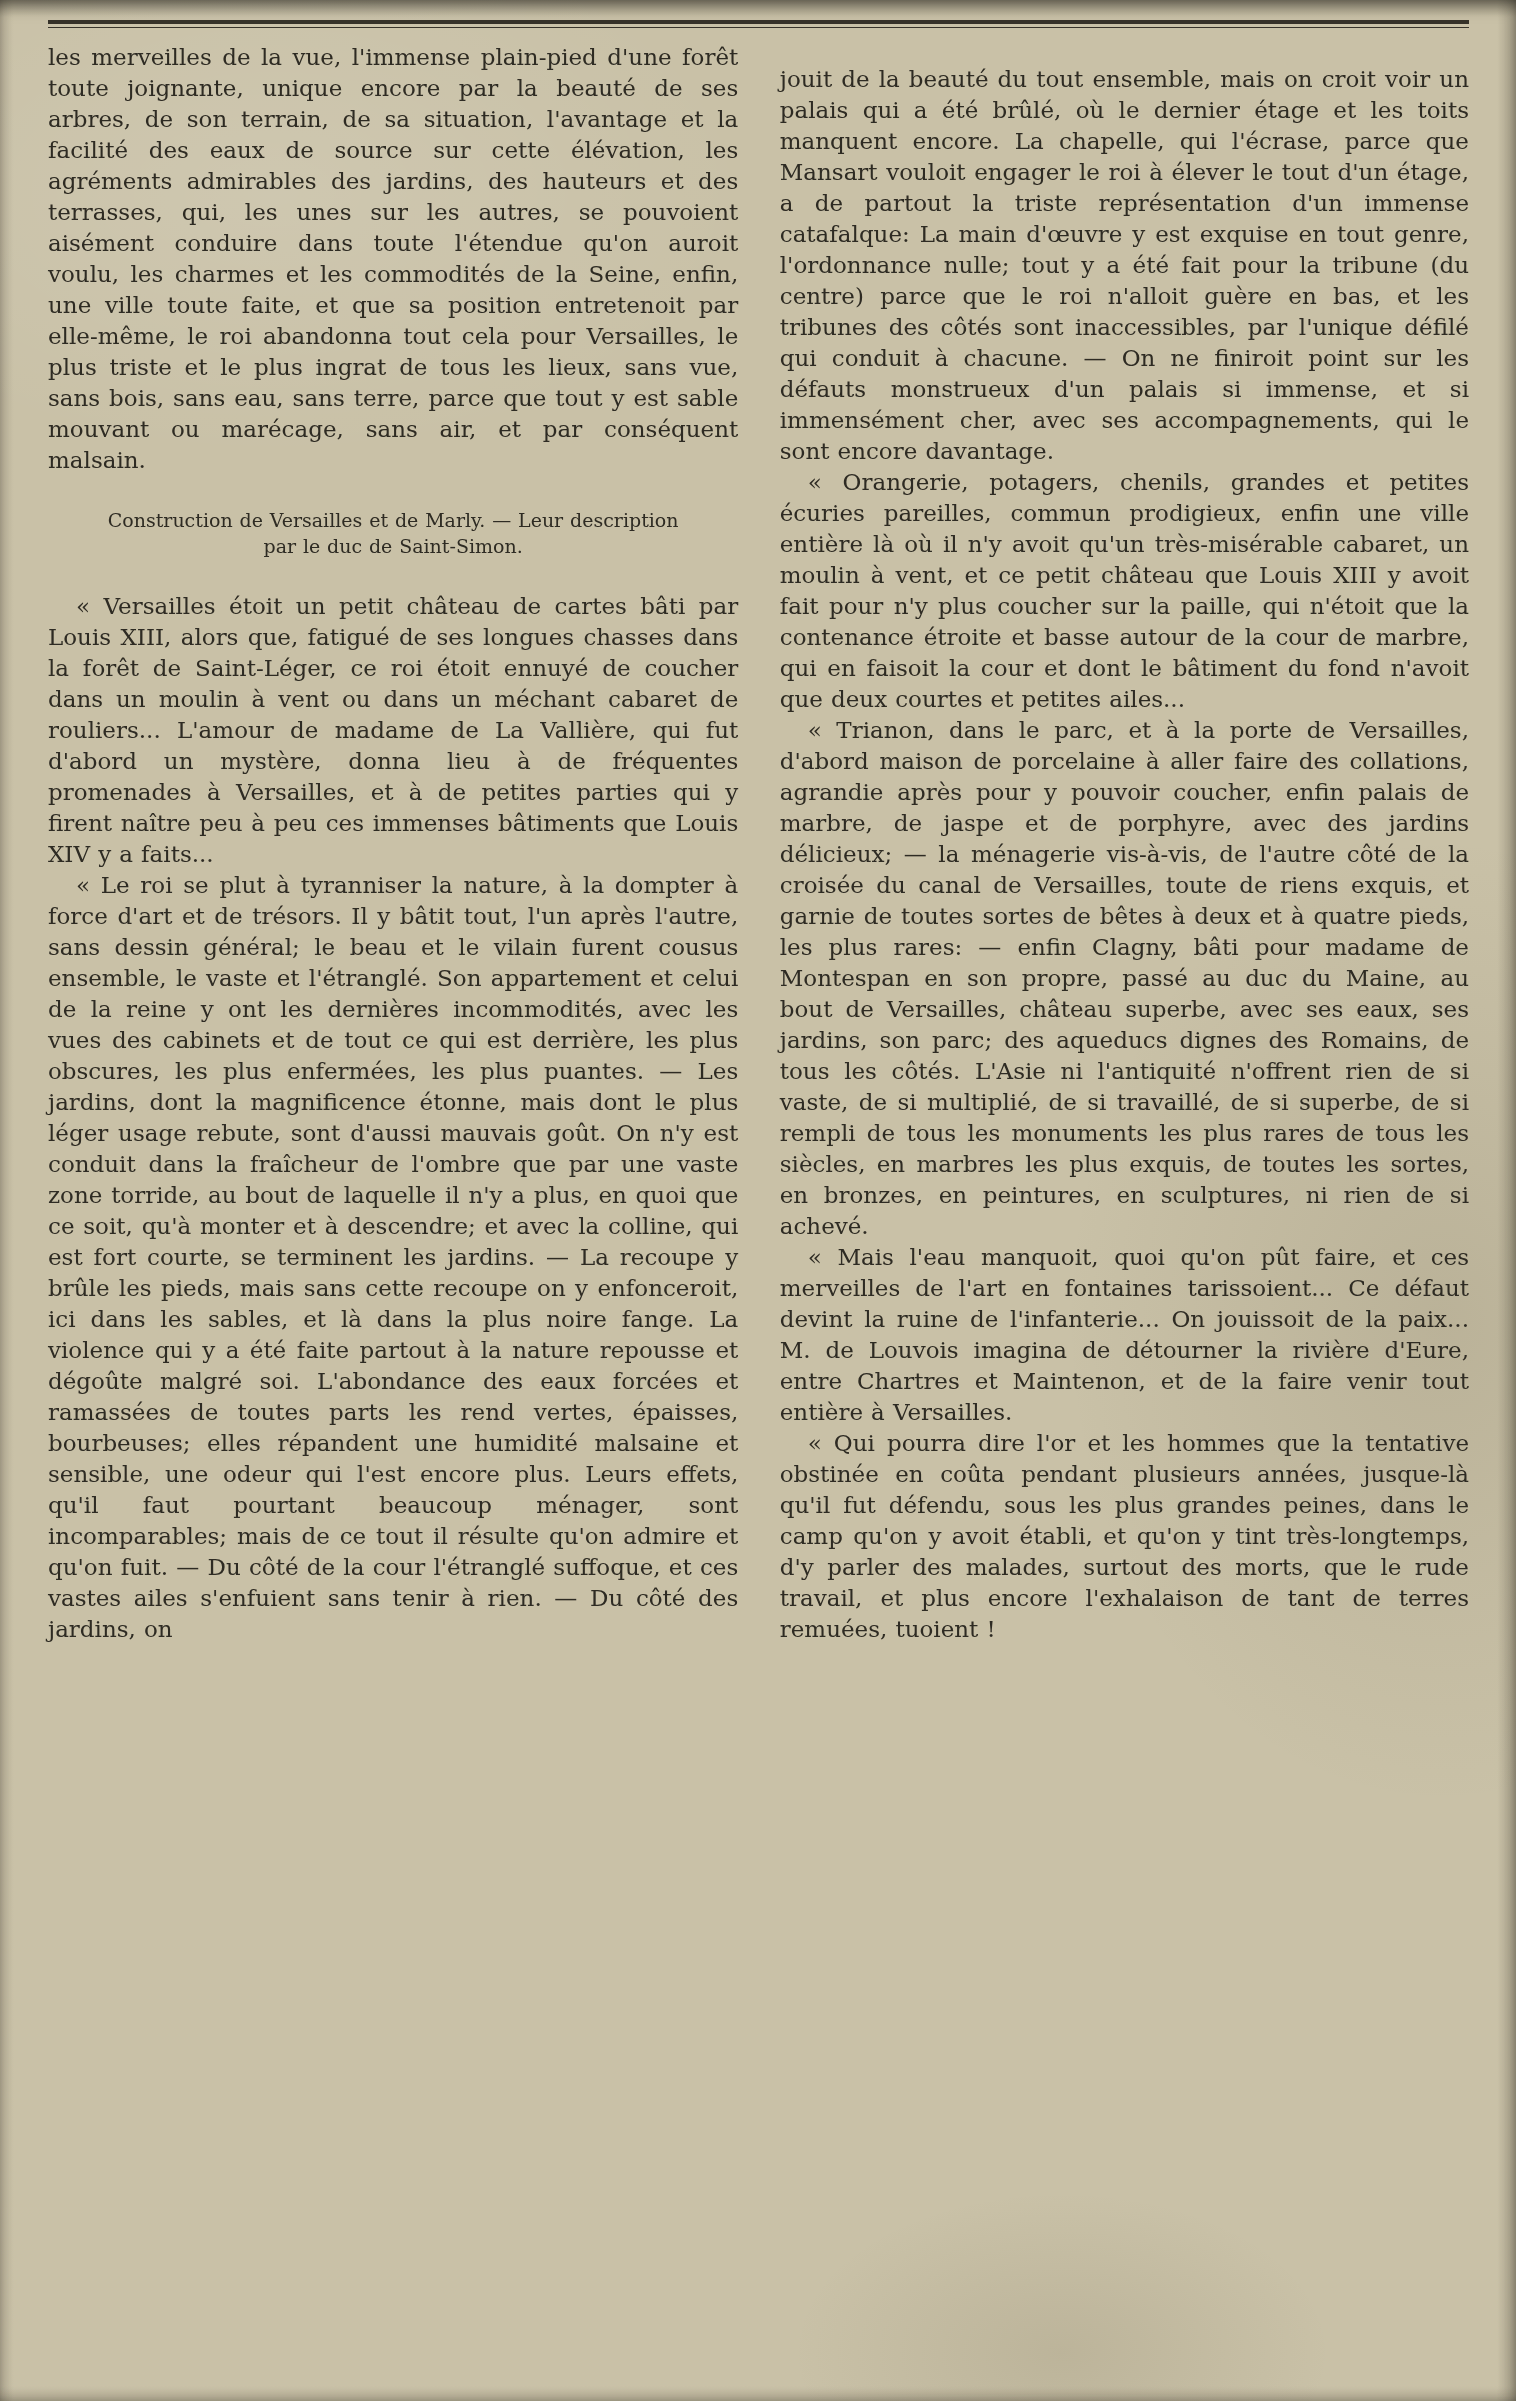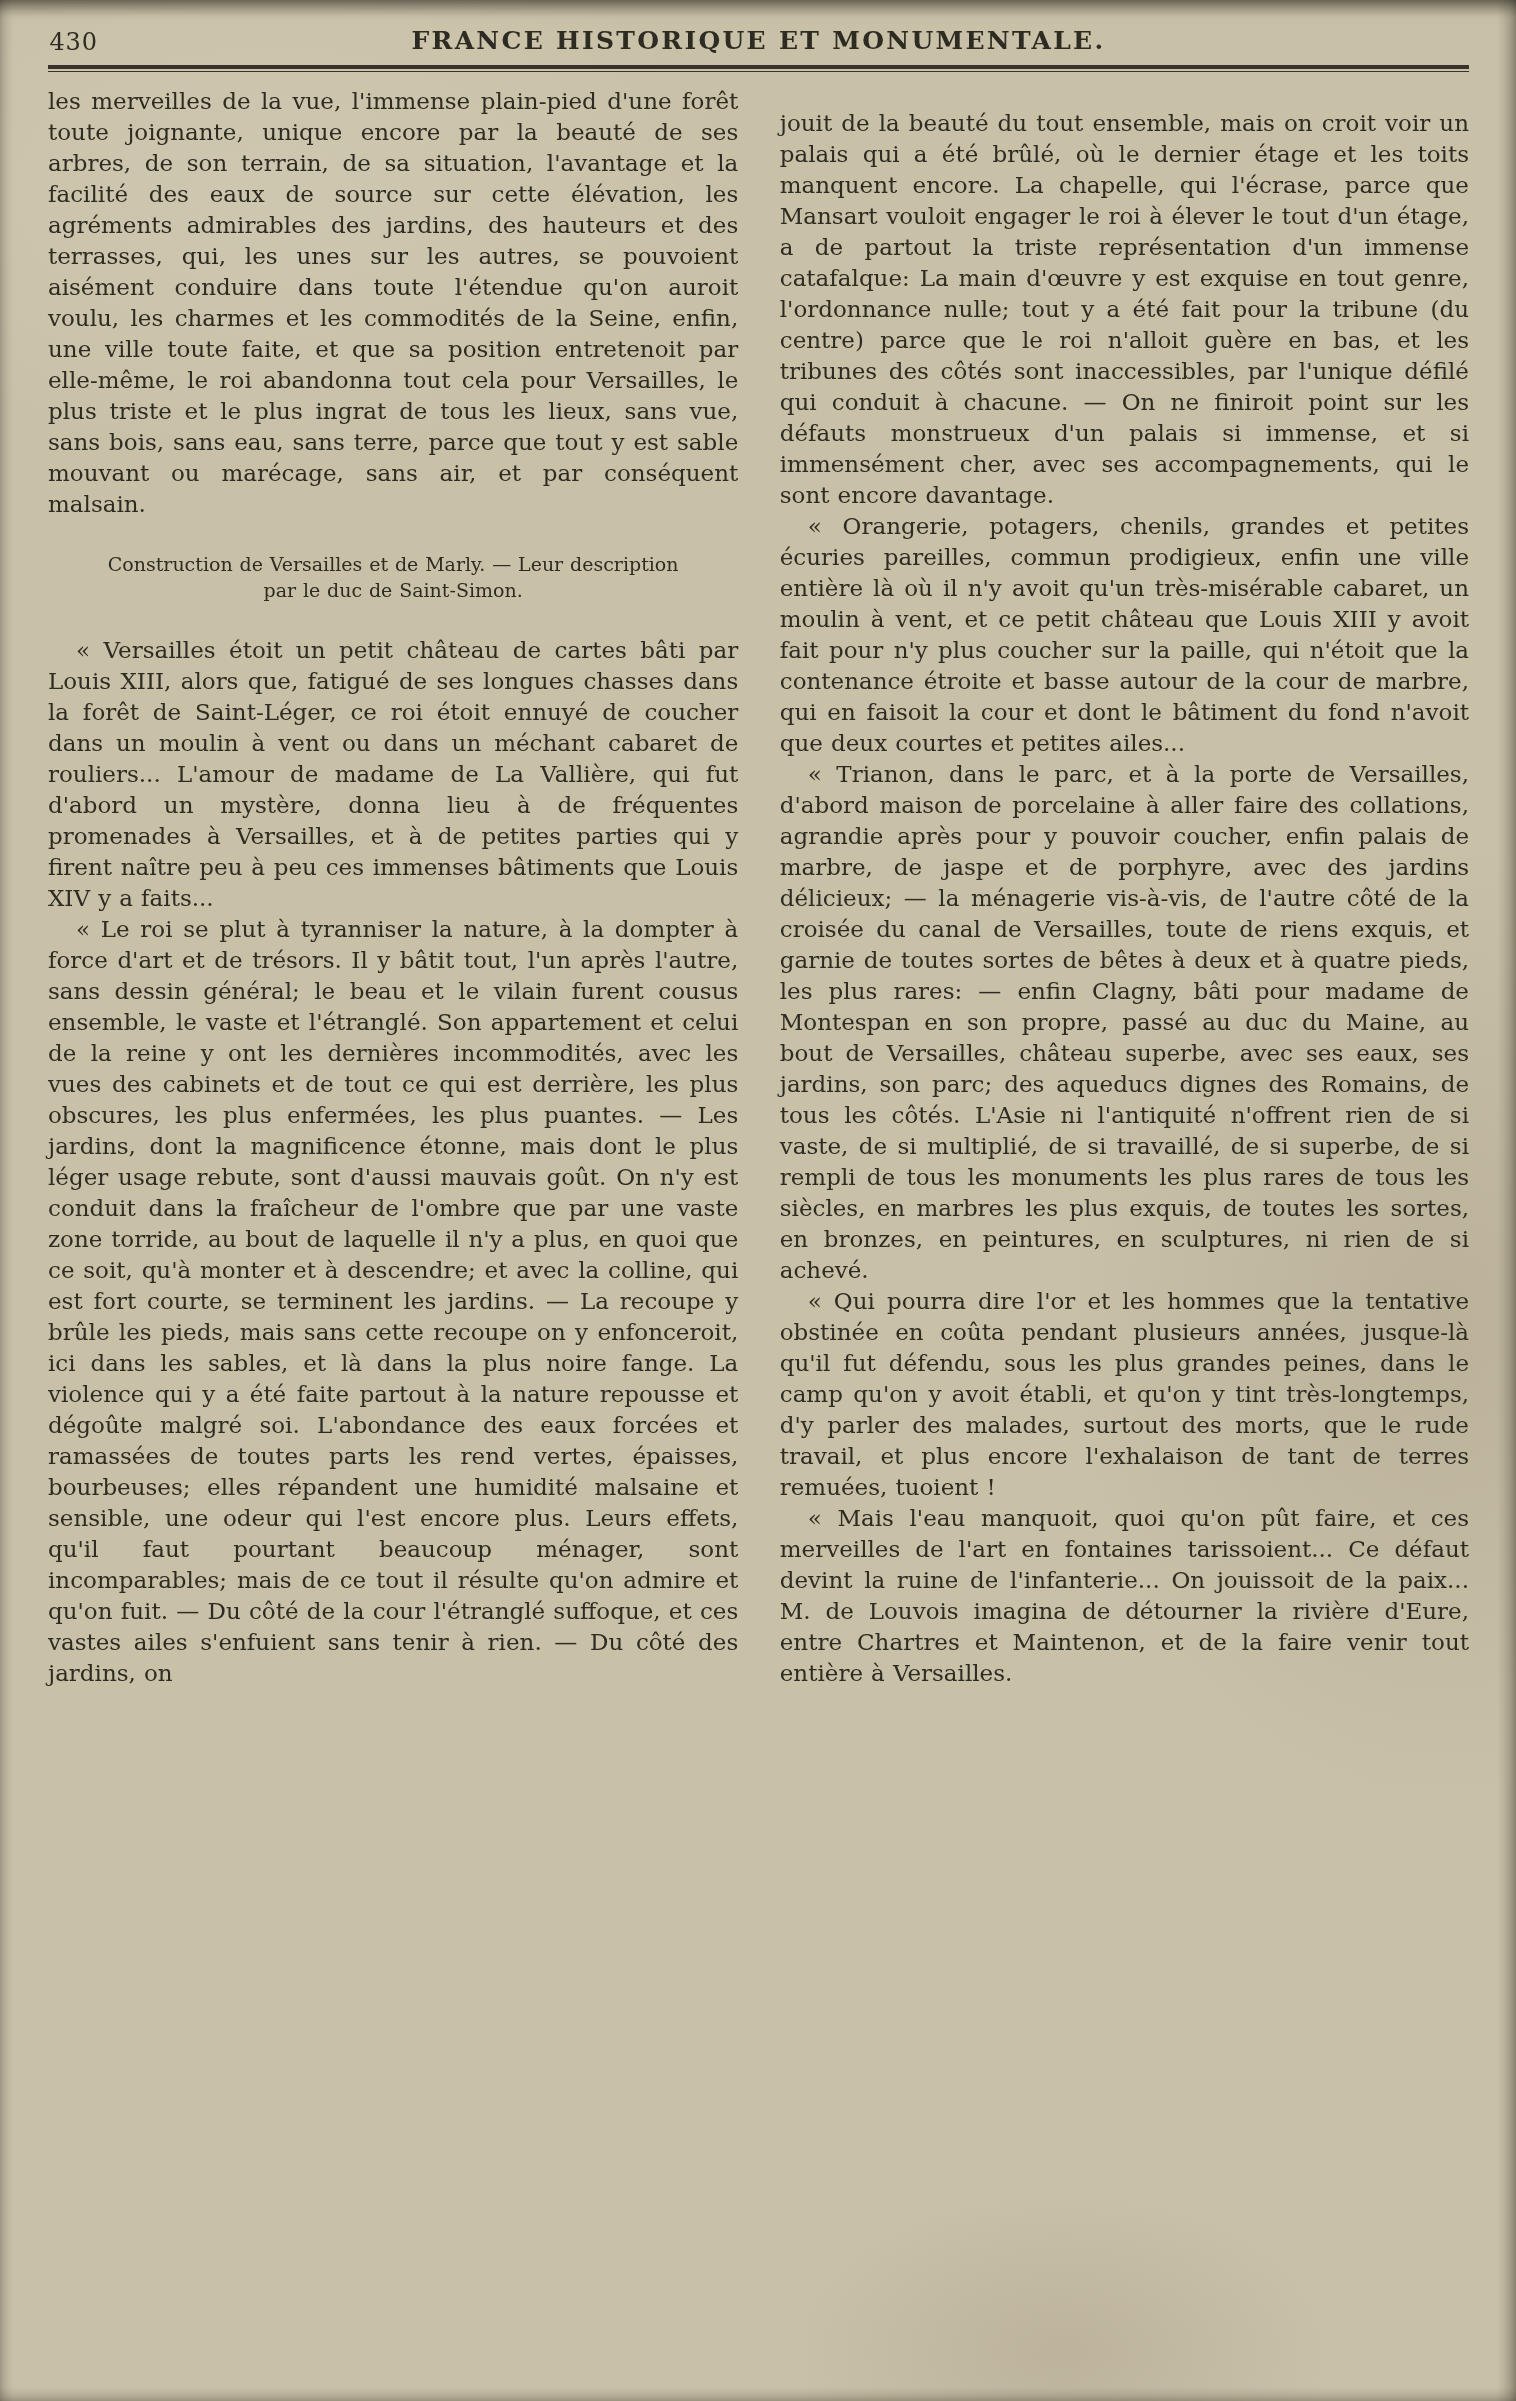--- a/index.html
+++ b/index.html
@@ -108,41 +108,37 @@
     font-weight: normal;
     text-align: center;
     text-indent: 0;
   }
 </style>
 </head>
 <body>
 
 <div class="page">
 
-  <header class="page-header">
-    <span class="page-number">430</span>
-    <span class="page-title">FRANCE HISTORIQUE ET MONUMENTALE.</span>
-  </header>
 
   <div class="header-rule"></div>
 
   <div class="columns">
 
     <div class="column left">
       <p class="para continues">les merveilles de la vue, l'immense plain-pied d'une forêt toute joignante, unique encore par la beauté de ses arbres, de son terrain, de sa situation, l'avantage et la facilité des eaux de source sur cette élévation, les agréments admirables des jardins, des hauteurs et des terrasses, qui, les unes sur les autres, se pouvoient aisément conduire dans toute l'étendue qu'on auroit voulu, les charmes et les commodités de la Seine, enfin, une ville toute faite, et que sa position entretenoit par elle-même, le roi abandonna tout cela pour Versailles, le plus triste et le plus ingrat de tous les lieux, sans vue, sans bois, sans eau, sans terre, parce que tout y est sable mouvant ou marécage, sans air, et par conséquent malsain.</p>
       <h2 class="section-heading">Construction de Versailles et de Marly. — Leur description par le duc de Saint-Simon.</h2>
       <p class="para">« Versailles étoit un petit château de cartes bâti par Louis XIII, alors que, fatigué de ses longues chasses dans la forêt de Saint-Léger, ce roi étoit ennuyé de coucher dans un moulin à vent ou dans un méchant cabaret de rouliers... L'amour de madame de La Vallière, qui fut d'abord un mystère, donna lieu à de fréquentes promenades à Versailles, et à de petites parties qui y firent naître peu à peu ces immenses bâtiments que Louis XIV y a faits...</p>
       <p class="para">« Le roi se plut à tyranniser la nature, à la dompter à force d'art et de trésors. Il y bâtit tout, l'un après l'autre, sans dessin général; le beau et le vilain furent cousus ensemble, le vaste et l'étranglé. Son appartement et celui de la reine y ont les dernières incommodités, avec les vues des cabinets et de tout ce qui est derrière, les plus obscures, les plus enfermées, les plus puantes. — Les jardins, dont la magnificence étonne, mais dont le plus léger usage rebute, sont d'aussi mauvais goût. On n'y est conduit dans la fraîcheur de l'ombre que par une vaste zone torride, au bout de laquelle il n'y a plus, en quoi que ce soit, qu'à monter et à descendre; et avec la colline, qui est fort courte, se terminent les jardins. — La recoupe y brûle les pieds, mais sans cette recoupe on y enfonceroit, ici dans les sables, et là dans la plus noire fange. La violence qui y a été faite partout à la nature repousse et dégoûte malgré soi. L'abondance des eaux forcées et ramassées de toutes parts les rend vertes, épaisses, bourbeuses; elles répandent une humidité malsaine et sensible, une odeur qui l'est encore plus. Leurs effets, qu'il faut pourtant beaucoup ménager, sont incomparables; mais de ce tout il résulte qu'on admire et qu'on fuit. — Du côté de la cour l'étranglé suffoque, et ces vastes ailes s'enfuient sans tenir à rien. — Du côté des jardins, on</p>
     </div>
 
     <div class="column-divider"></div>
 
     <div class="column right">
       <p class="para continues">jouit de la beauté du tout ensemble, mais on croit voir un palais qui a été brûlé, où le dernier étage et les toits manquent encore. La chapelle, qui l'écrase, parce que Mansart vouloit engager le roi à élever le tout d'un étage, a de partout la triste représentation d'un immense catafalque: La main d'œuvre y est exquise en tout genre, l'ordonnance nulle; tout y a été fait pour la tribune (du centre) parce que le roi n'alloit guère en bas, et les tribunes des côtés sont inaccessibles, par l'unique défilé qui conduit à chacune. — On ne finiroit point sur les défauts monstrueux d'un palais si immense, et si immensément cher, avec ses accompagnements, qui le sont encore davantage.</p>
       <p class="para">« Orangerie, potagers, chenils, grandes et petites écuries pareilles, commun prodigieux, enfin une ville entière là où il n'y avoit qu'un très-misérable cabaret, un moulin à vent, et ce petit château que Louis XIII y avoit fait pour n'y plus coucher sur la paille, qui n'étoit que la contenance étroite et basse autour de la cour de marbre, qui en faisoit la cour et dont le bâtiment du fond n'avoit que deux courtes et petites ailes...</p>
       <p class="para">« Trianon, dans le parc, et à la porte de Versailles, d'abord maison de porcelaine à aller faire des collations, agrandie après pour y pouvoir coucher, enfin palais de marbre, de jaspe et de porphyre, avec des jardins délicieux; — la ménagerie vis-à-vis, de l'autre côté de la croisée du canal de Versailles, toute de riens exquis, et garnie de toutes sortes de bêtes à deux et à quatre pieds, les plus rares: — enfin Clagny, bâti pour madame de Montespan en son propre, passé au duc du Maine, au bout de Versailles, château superbe, avec ses eaux, ses jardins, son parc; des aqueducs dignes des Romains, de tous les côtés. L'Asie ni l'antiquité n'offrent rien de si vaste, de si multiplié, de si travaillé, de si superbe, de si rempli de tous les monuments les plus rares de tous les siècles, en marbres les plus exquis, de toutes les sortes, en bronzes, en peintures, en sculptures, ni rien de si achevé.</p>
+      <p class="para">« Mais l'eau manquoit, quoi qu'on pût faire, et ces merveilles de l'art en fontaines tarissoient... Ce défaut devint la ruine de l'infanterie... On jouissoit de la paix... M. de Louvois imagina de détourner la rivière d'Eure, entre Chartres et Maintenon, et de la faire venir tout entière à Versailles.</p>
       <p class="para">« Qui pourra dire l'or et les hommes que la tentative obstinée en coûta pendant plusieurs années, jusque-là qu'il fut défendu, sous les plus grandes peines, dans le camp qu'on y avoit établi, et qu'on y tint très-longtemps, d'y parler des malades, surtout des morts, que le rude travail, et plus encore l'exhalaison de tant de terres remuées, tuoient !</p>
-      <p class="para">« Mais l'eau manquoit, quoi qu'on pût faire, et ces merveilles de l'art en fontaines tarissoient... Ce défaut devint la ruine de l'infanterie... On jouissoit de la paix... M. de Louvois imagina de détourner la rivière d'Eure, entre Chartres et Maintenon, et de la faire venir tout entière à Versailles.</p>
     </div>
 
   </div>
 </div>
 
 
 </body></html>

